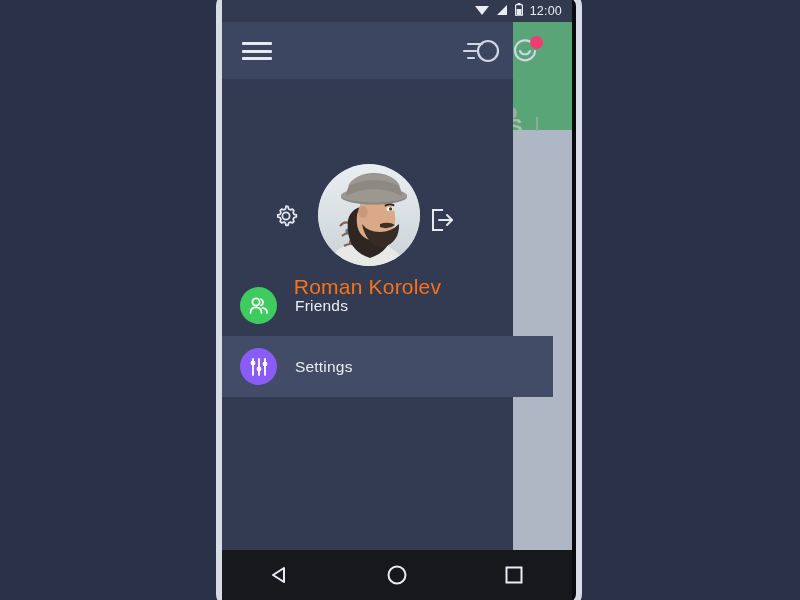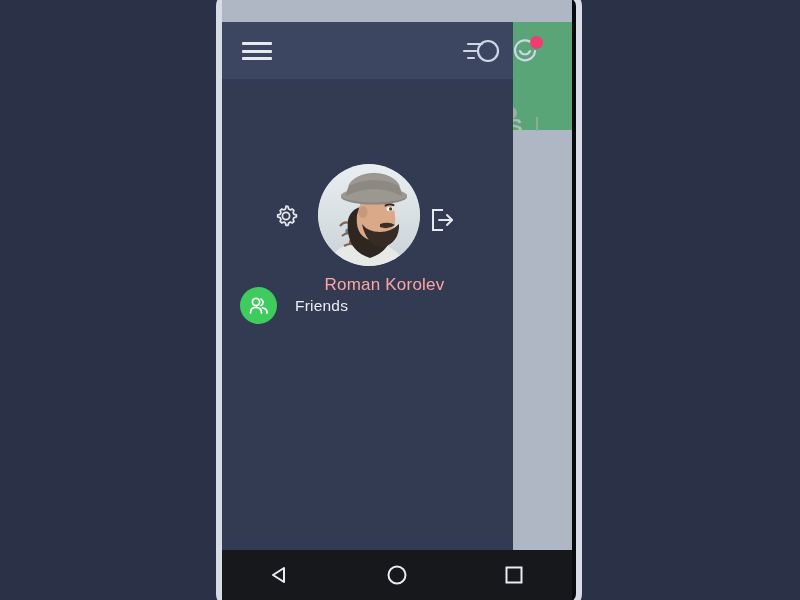--- a/index.html
+++ b/index.html
@@ -148,25 +148,25 @@
     position: absolute;
     left: 96px; top: 85px;
     width: 102px; height: 102px;
     border-radius: 50%;
     overflow: hidden;
     background: #cfd4d8;
   }
   #avatar svg { display: block; }
   #profile-name {
     position: absolute;
-    left: 17px; top: 196px;
+    left: 0; top: 196px;
     width: 291px;
     text-align: center;
-    color: #fca5a5;
-    font-size: 17px;
+    color: #f97316;
+    font-size: 21px;
     letter-spacing: 0.2px;
   }
 
   
   #menu {
     position: absolute;
     left: 0; top: 253px;
     width: 331px;
   }
   .menu-row {
@@ -223,20 +223,40 @@
 
     <div id="app-behind">
       <div id="behind-body"></div>
       <div id="behind-green">
         <div id="behind-avatar-dot"></div>
         <div id="behind-letter">S</div>
         <div id="behind-tick"></div>
       </div>
     </div>
 
+    <div id="status-bar">
+      <span class="status-icon">
+        <svg width="14" height="12" viewBox="0 0 14 12">
+            <polygon points="0,2 14,2 7,11" fill="#e9ecf2"></polygon>
+          </svg>
+      </span>
+      <span class="status-icon">
+        <svg width="12" height="12" viewBox="0 0 12 12">
+            <polygon points="11,1 11,11 1,11" fill="#e9ecf2"></polygon>
+          </svg>
+      </span>
+      <span class="status-icon">
+        <svg width="8" height="13" viewBox="0 0 8 13">
+          <rect x="2.5" y="0" width="3" height="1.6" fill="#e9ecf2"></rect>
+          <rect x="0.6" y="1.6" width="6.8" height="11.2" rx="1" fill="none" stroke="#e9ecf2" stroke-width="1.2"></rect>
+          <rect x="1.6" y="6" width="4.8" height="6" fill="#e9ecf2"></rect>
+        </svg>
+      </span>
+      <span id="status-time">12:00</span>
+    </div>
 
     <div id="drawer">
 
       <div id="toolbar">
         <div id="hamburger">
           <span></span>
             <span></span>
             <span></span>
         </div>
 
@@ -335,20 +355,33 @@
               <path d="M2.5 18 q0 -5.6 5.5 -5.6 q5.5 0 5.5 5.6" fill="none" stroke="#fff" stroke-width="1.7" stroke-linecap="round"></path>
               <path d="M13 4.2 a3.4 3.4 0 0 1 0 6.2" fill="none" stroke="#fff" stroke-width="1.7" stroke-linecap="round"></path>
               <path d="M14.5 12.8 q4.6 .6 4.6 5.2" fill="none" stroke="#fff" stroke-width="1.7" stroke-linecap="round"></path>
             </svg>
           </div>
           <div class="menu-label">Friends</div>
         </div>
 
 
 
+        <div class="menu-row active">
+          <div class="menu-icon" style="background:#8a5cf6">
+            <svg width="22" height="22" viewBox="0 0 22 22">
+              <line x1="5" y1="3" x2="5" y2="19" stroke="#fff" stroke-width="1.8" stroke-linecap="round"></line>
+              <line x1="11" y1="3" x2="11" y2="19" stroke="#fff" stroke-width="1.8" stroke-linecap="round"></line>
+              <line x1="17" y1="3" x2="17" y2="19" stroke="#fff" stroke-width="1.8" stroke-linecap="round"></line>
+              <circle cx="5" cy="7" r="2.4" fill="#fff"></circle>
+              <circle cx="11" cy="13" r="2.4" fill="#fff"></circle>
+              <circle cx="17" cy="8" r="2.4" fill="#fff"></circle>
+            </svg>
+          </div>
+          <div class="menu-label">Settings</div>
+        </div>
 
       </div>
     </div>
 
     <div id="nav-bar">
       <div class="nav-btn">
         <svg width="20" height="20" viewBox="0 0 20 20">
           <polygon points="14,3 3,10 14,17" fill="none" stroke="#e9ecf2" stroke-width="2" stroke-linejoin="round"></polygon>
         </svg>
       </div>

